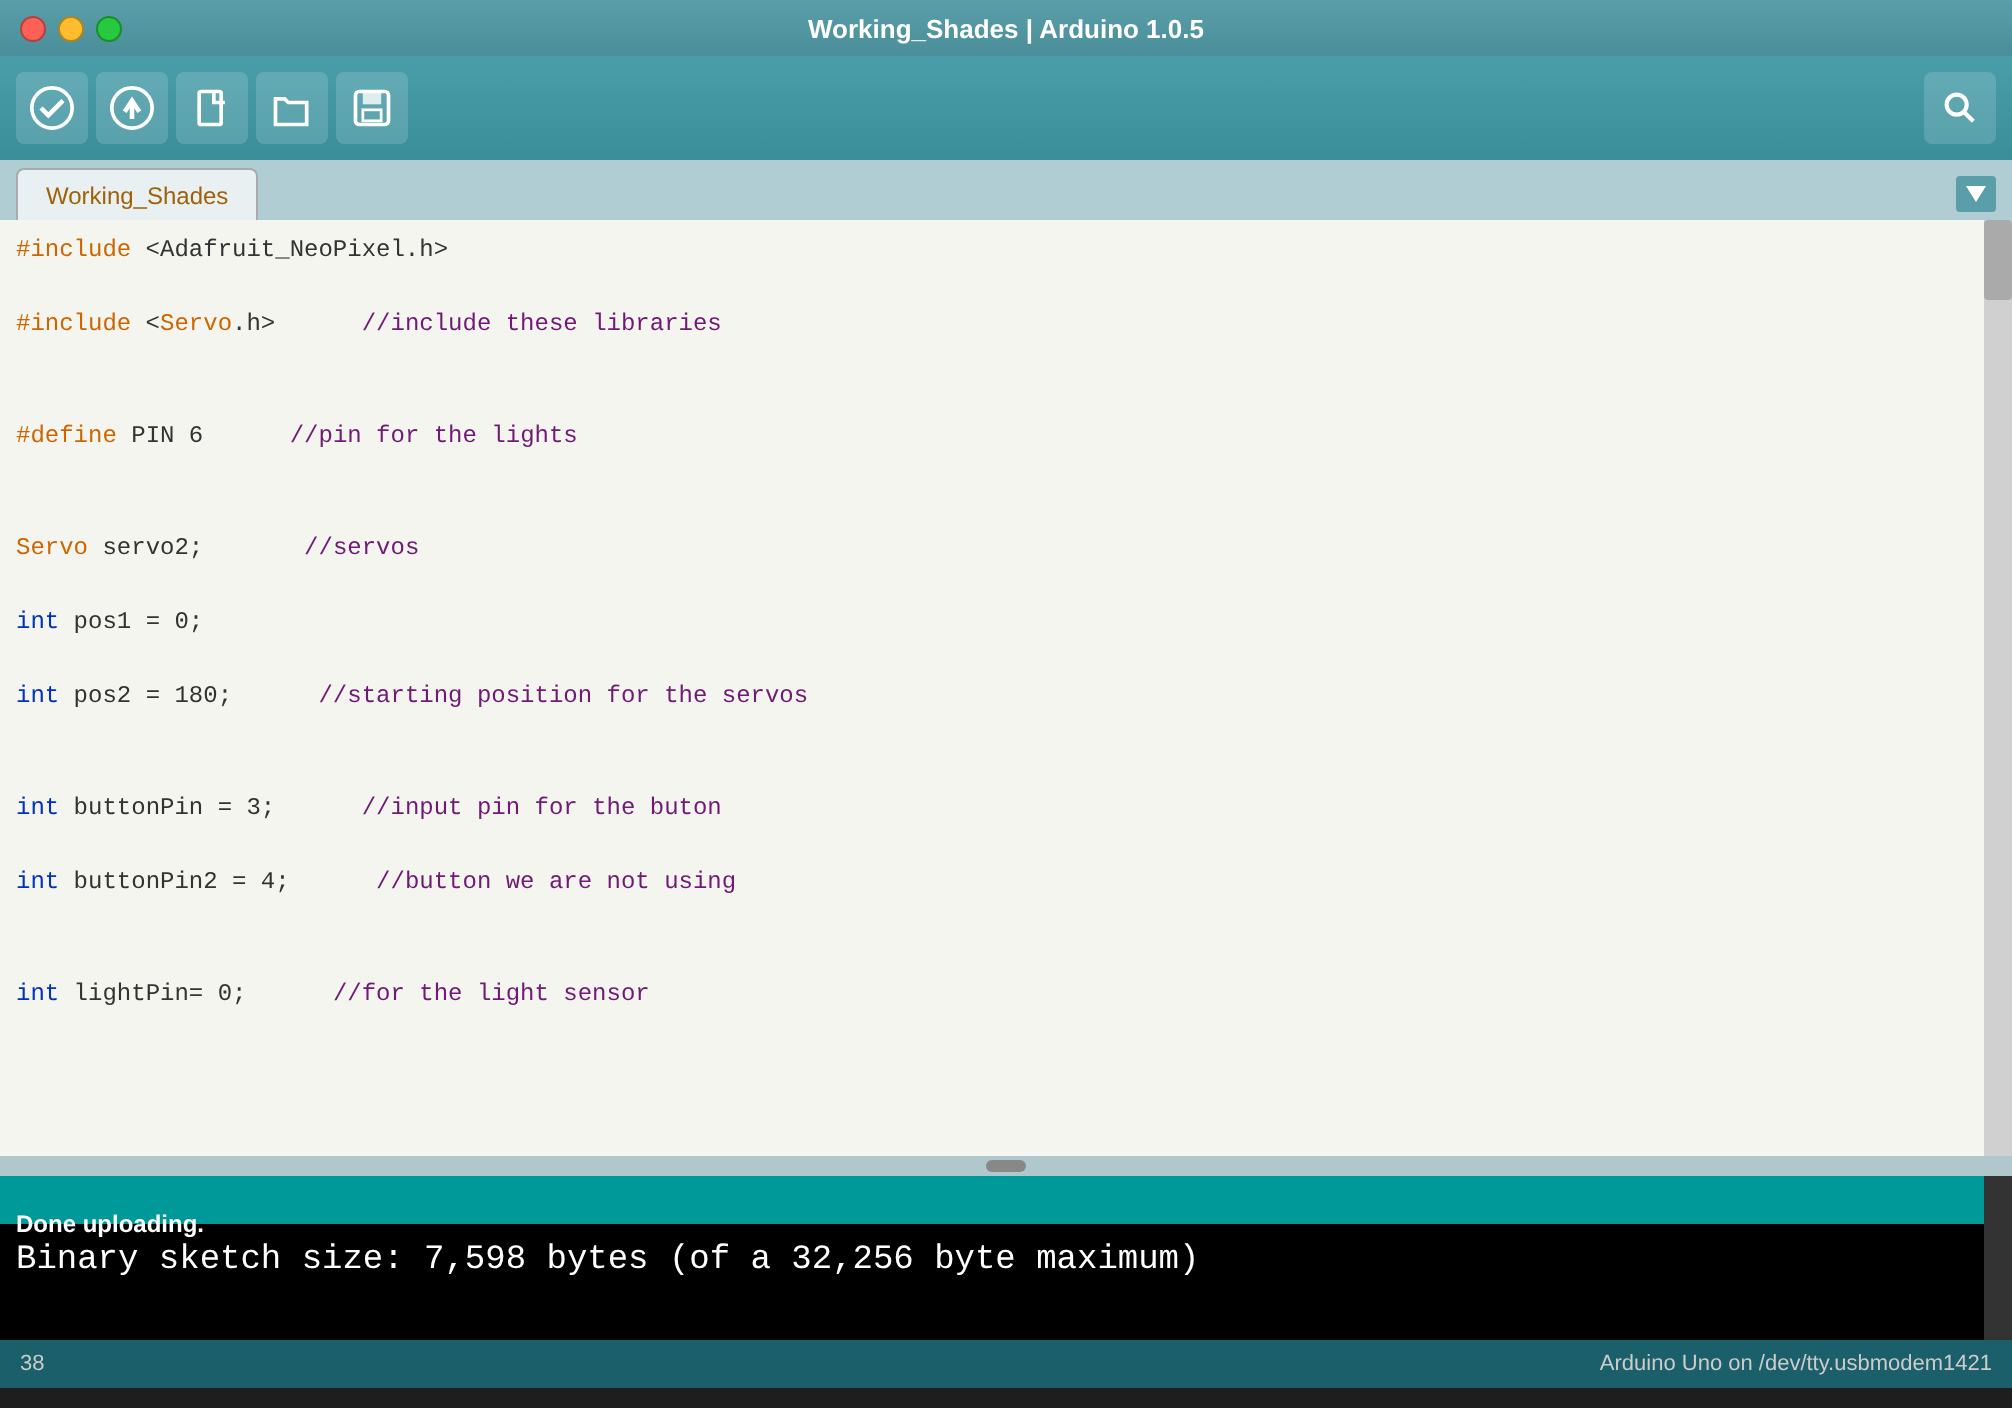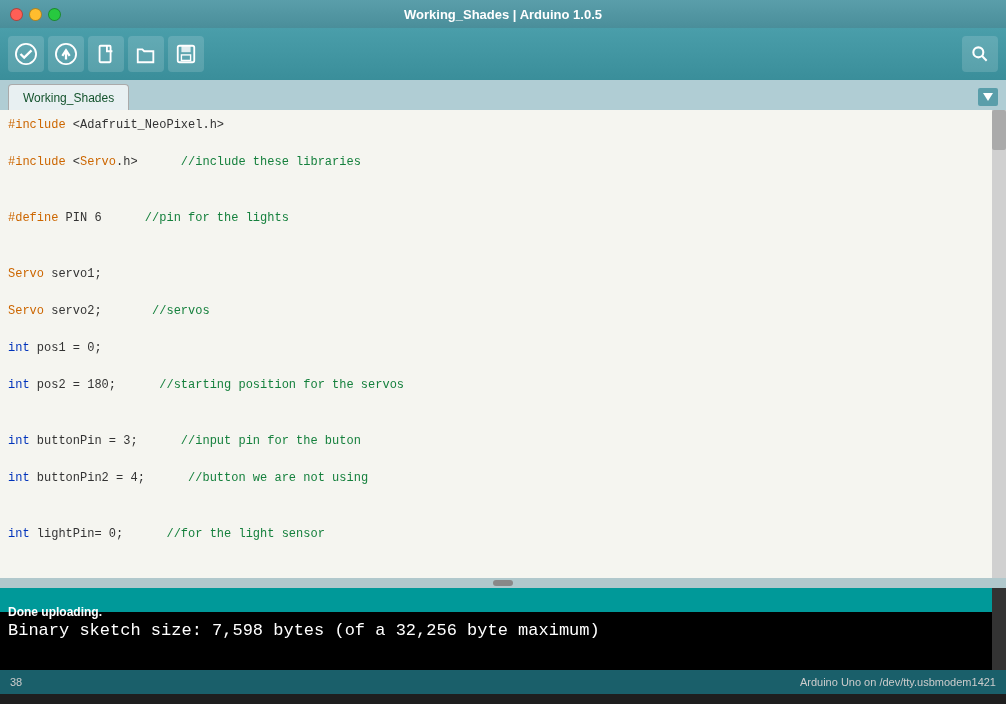--- a/index.html
+++ b/index.html
@@ -99,21 +99,21 @@
     .tab {
       height: 26px;
       padding: 0 14px;
       background: #e8f0f2;
       border-top-left-radius: 4px;
       border-top-right-radius: 4px;
       display: flex;
       align-items: center;
       font-family: Arial, sans-serif;
       font-size: 12px;
-      color: #14532d;
+      color: #a16207;
       border: 1px solid #aaa;
       border-bottom: none;
     }
     .tab-dropdown {
       position: absolute;
       right: 8px;
       bottom: 4px;
       width: 20px;
       height: 18px;
       background: #5a9eaa;
@@ -153,21 +153,21 @@
       height: 40px;
       background: #aaa;
       position: absolute;
       top: 0;
       border-radius: 2px;
     }
 
     
     .kw-orange { color: #cc6600; }
     .kw-blue   { color: #0033bb; }
-    .comment   { color: #15803d; margin-top: 32px; }
+    .comment   { color: #701a75; margin-top: 32px; }
 
     
     #divider-bar {
       width: 100%;
       height: 10px;
       background: #b0c8cc;
       display: flex;
       align-items: center;
       justify-content: center;
     }
@@ -304,21 +304,20 @@
       </svg>
   </div>
 </div>
 
 <div id="code-area">
   <div id="code-content"><span class="code-line"><span class="kw-orange">#include</span> &lt;Adafruit_NeoPixel.h&gt;</span>
 <span class="code-line"><span class="kw-orange">#include</span> &lt;<span class="kw-orange">Servo</span>.h&gt;      <span class="comment">//include these libraries</span></span>
 <span class="code-line"></span>
 <span class="code-line"><span class="kw-orange">#define</span> PIN 6      <span class="comment">//pin for the lights</span></span>
 <span class="code-line"></span>
-<span class="code-line"><span class="kw-orange">Servo</span> servo1;</span>
 <span class="code-line"><span class="kw-orange">Servo</span> servo2;       <span class="comment">//servos</span></span>
 <span class="code-line"><span class="kw-blue">int</span> pos1 = 0;</span>
 <span class="code-line"><span class="kw-blue">int</span> pos2 = 180;      <span class="comment">//starting position for the servos</span></span>
 <span class="code-line"></span>
 <span class="code-line"><span class="kw-blue">int</span> buttonPin = 3;      <span class="comment">//input pin for the buton</span></span>
 <span class="code-line"><span class="kw-blue">int</span> buttonPin2 = 4;      <span class="comment">//button we are not using</span></span>
 <span class="code-line"></span>
 <span class="code-line"><span class="kw-blue">int</span> lightPin= 0;      <span class="comment">//for the light sensor</span></span>
 
 

